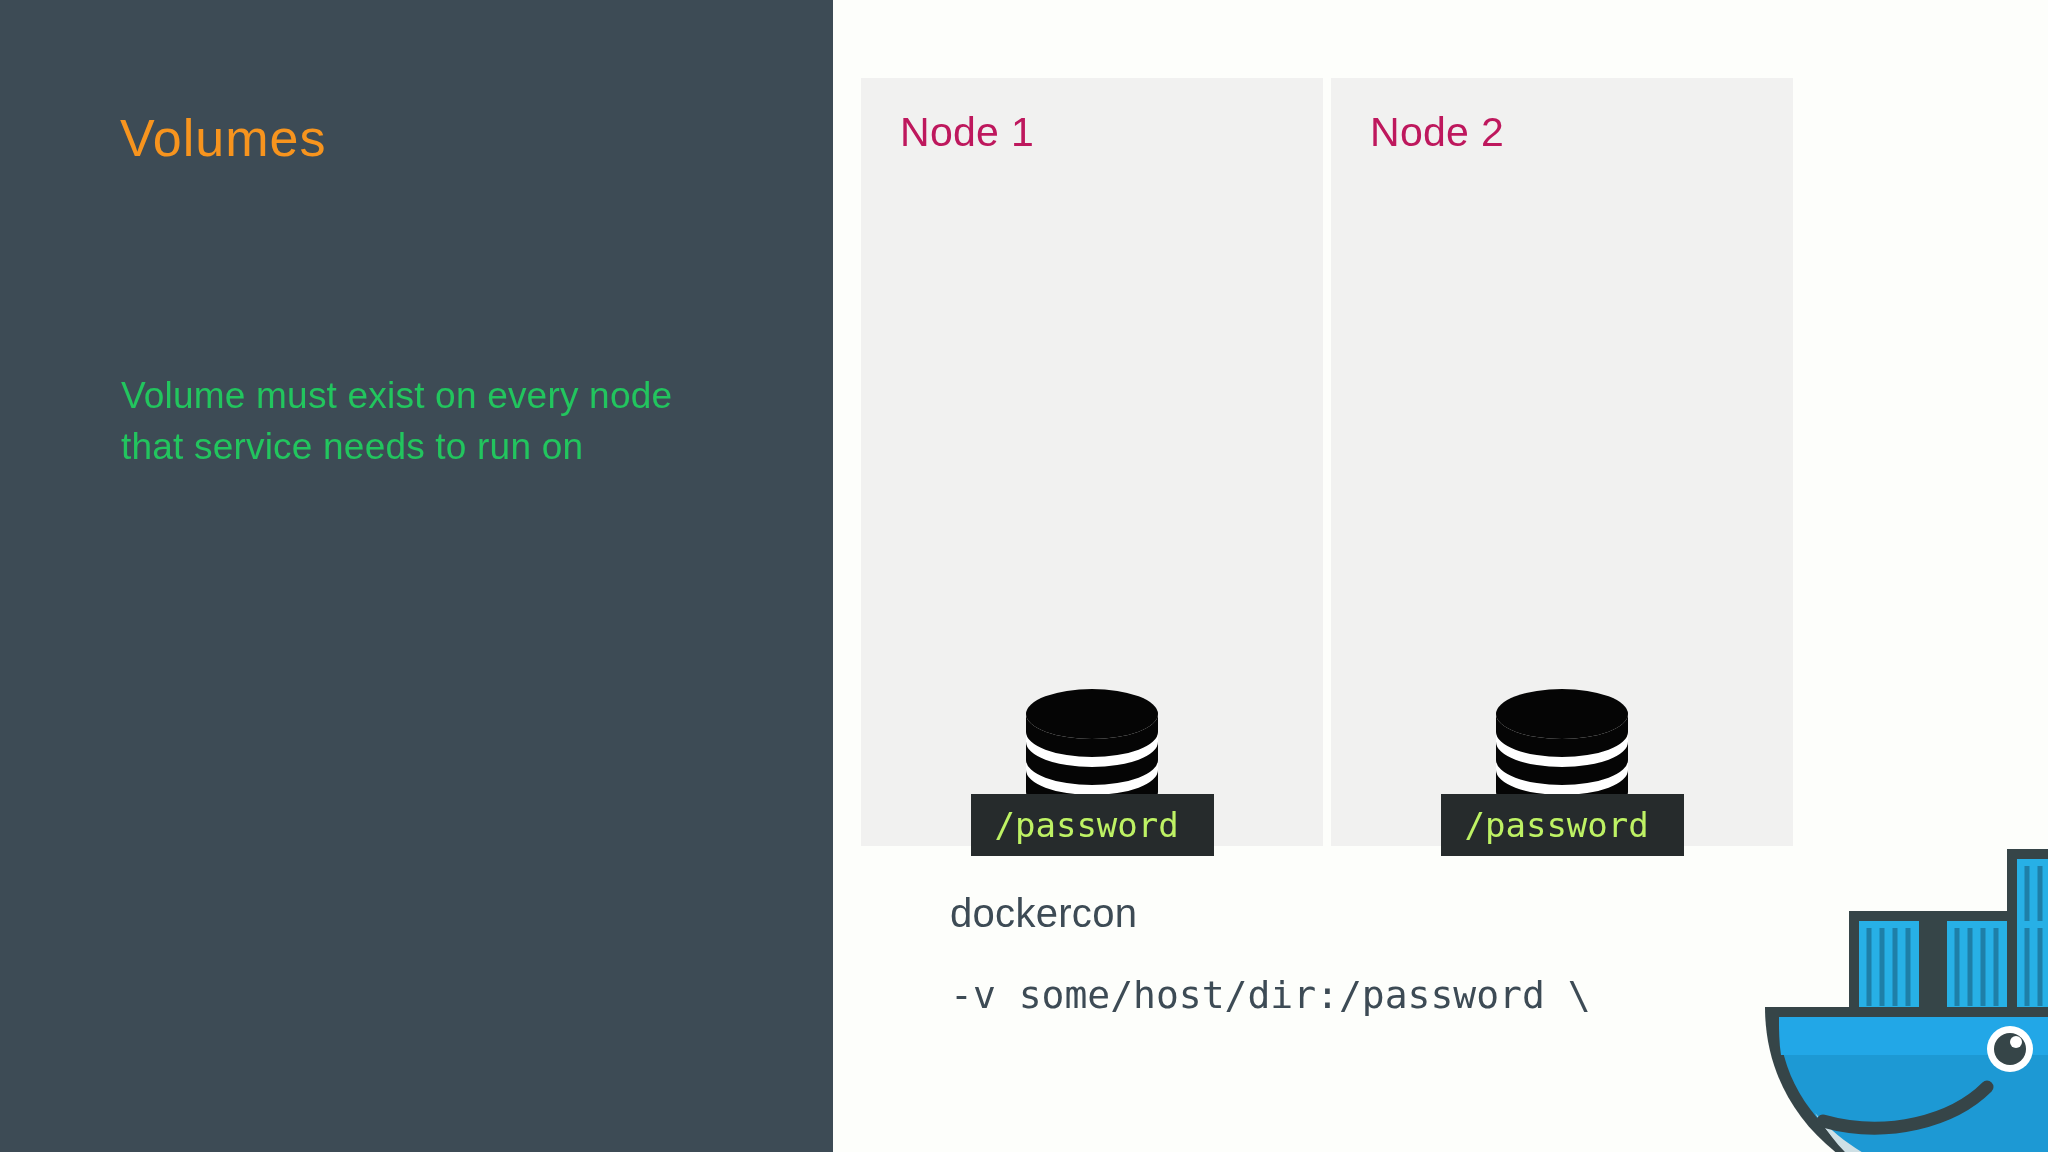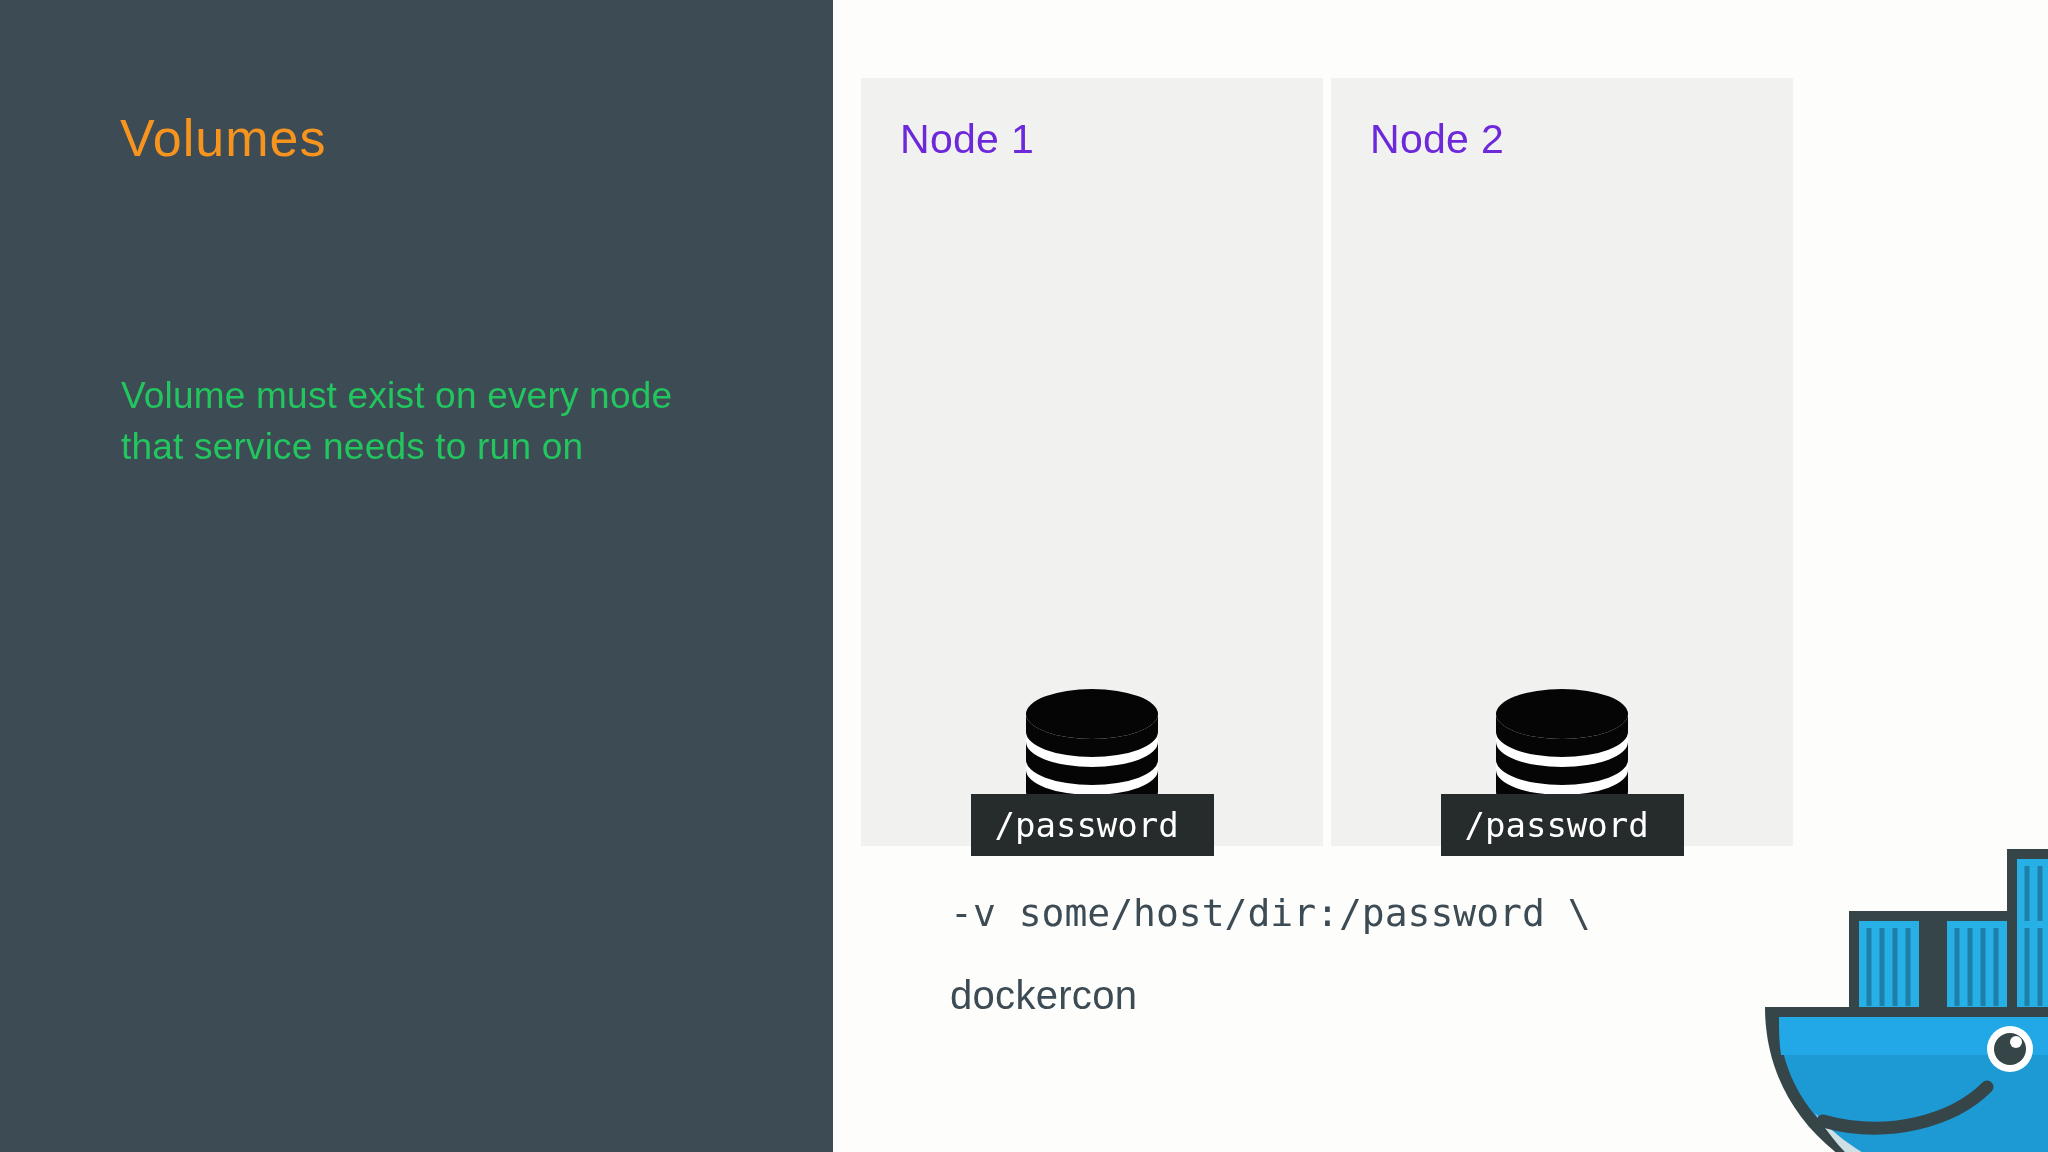--- a/index.html
+++ b/index.html
@@ -60,23 +60,22 @@
   }
   #node-panel-1 { left: 861px;  top: 78px; width: 462px; height: 768px; }
   #node-panel-2 { left: 1331px; top: 78px; width: 462px; height: 768px; }
 
   .node-label {
     position: absolute;
     left: 39px;
     top: 31px;
     font-size: 41px;
     font-weight: 400;
-    color: #6d28d9;
+    color: #be185d;
     letter-spacing: 0.3px;
-    margin-top: 7px;
   }
 
   
   .volume-group {
     position: absolute;
     left: 50%;
     transform: translateX(-50%);
     bottom: -10px;
     width: 280px;
   }
@@ -95,21 +94,21 @@
     background: #262B2C;
     display: flex;
     align-items: center;
     justify-content: flex-start;
     box-sizing: border-box;
     padding-left: 24px;
   }
   .path-chip-text {
     font-family: "DejaVu Sans Mono", "Liberation Mono", monospace;
     font-size: 34px;
-    color: #ffffff;
+    color: #bef264;
     letter-spacing: 0px;
     line-height: 1;
   }
 
   
   #command-block {
     position: absolute;
     left: 905px;
     top: 872px;
     color: #3D4B55;
@@ -179,22 +178,22 @@
         <path d="M10 72 a66 25 0 0 0 132 0 L142 82 a66 25 0 0 1 -132 0 Z" fill="#FFFFFF"></path>
         <path d="M10 82 L10 104 a66 25 0 0 0 132 0 L142 82 a66 25 0 0 1 -132 0 Z" fill="#050505"></path>
       </svg>
       <div class="path-chip">
         <span class="path-chip-text">/password</span>
       </div>
     </div>
   </div>
 
   <div id="command-block">
+    <div class="cmd-line indent sans">dockercon</div>
     <div class="cmd-line indent">-v some/host/dir:/password \</div>
-    <div class="cmd-line indent sans">dockercon</div>
   </div>
 
   <svg id="docker-whale" viewBox="0 0 470 400">
     <g>
 
       <path d="M92 223 L92 120 L250 120 L250 58 L400 58 L400 10 L470 10 L470 223 Z" fill="#364548"></path>
 
       <rect x="410" y="18" width="52" height="92" fill="#27B0E6"></rect>
       <g stroke="#1E7FA8" stroke-width="5">
         <line x1="419" y1="25" x2="419" y2="103"></line>

